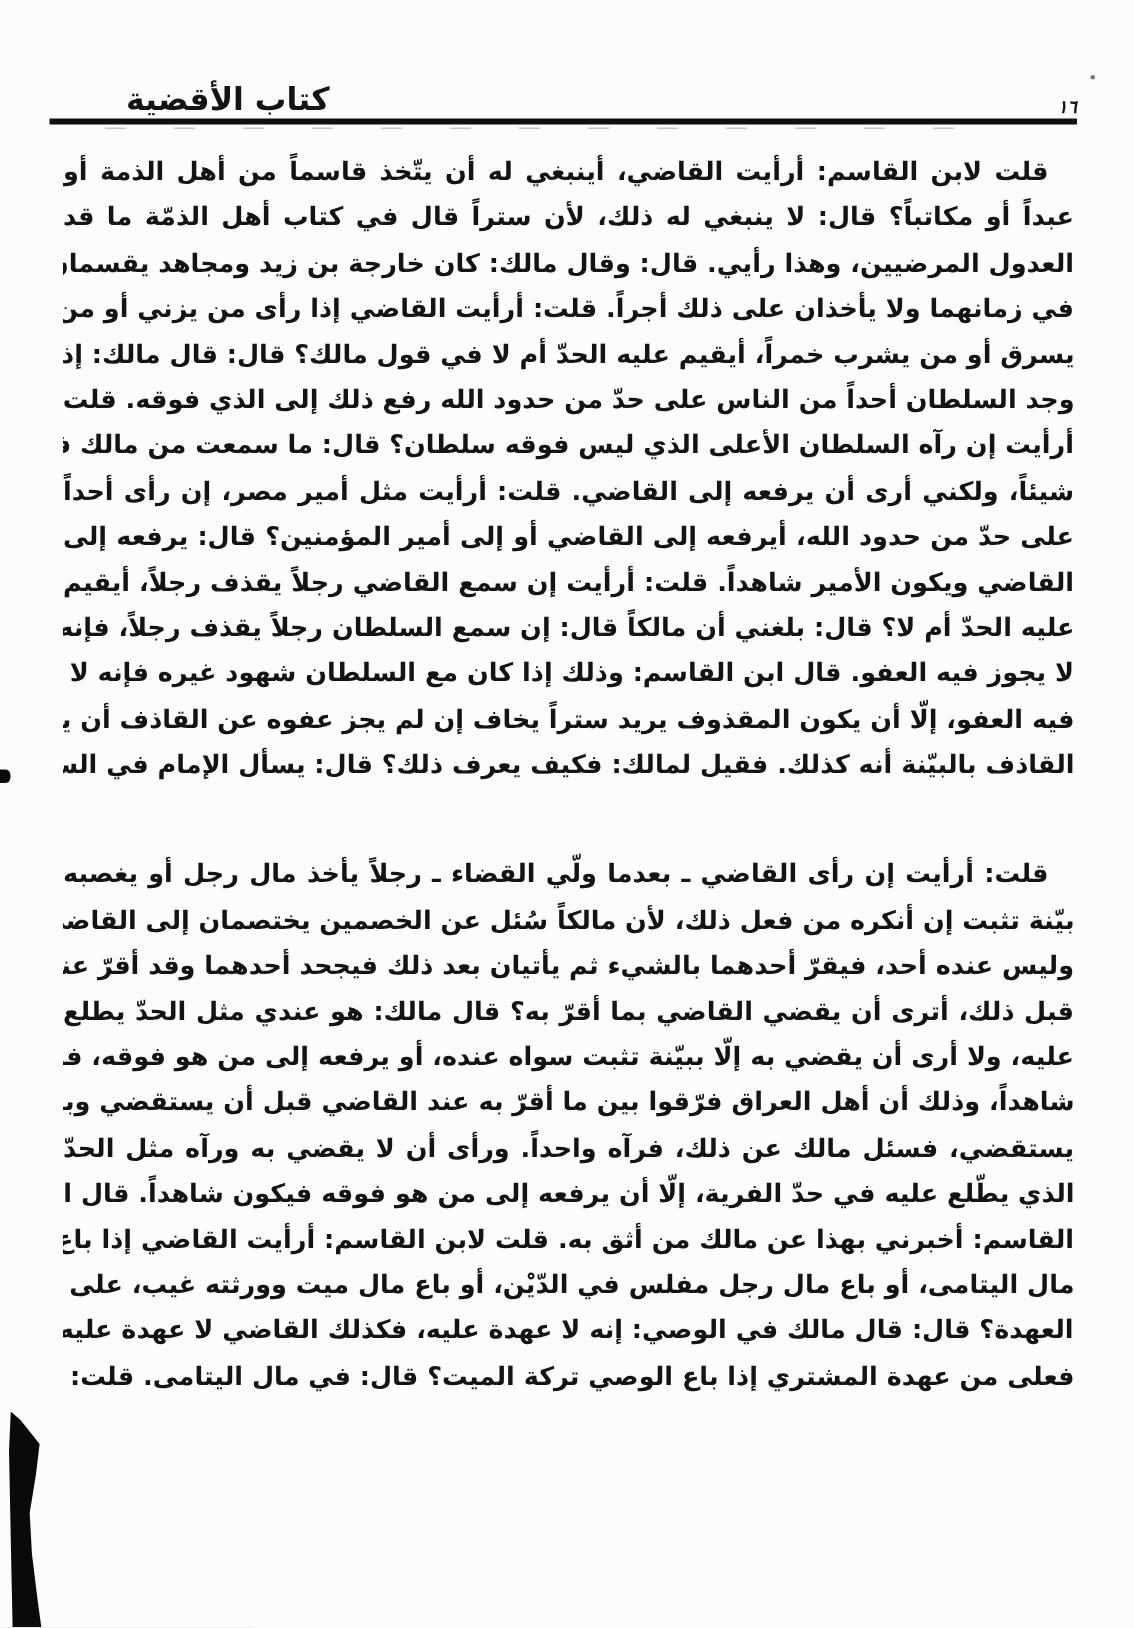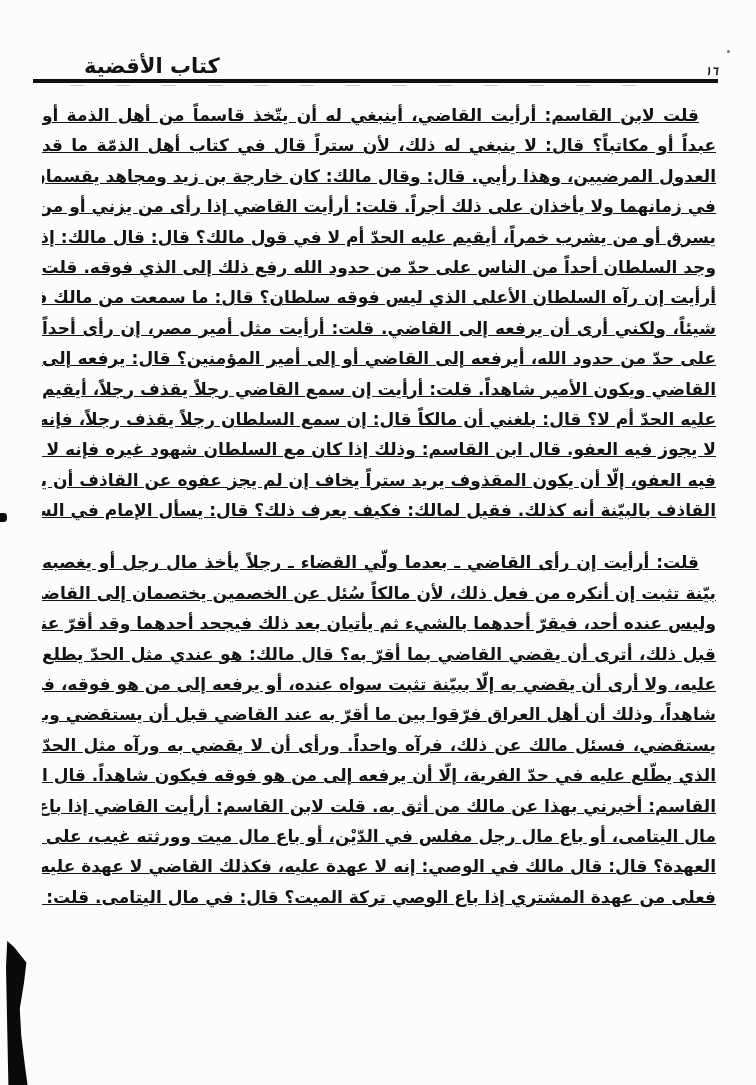--- a/index.html
+++ b/index.html
@@ -39,24 +39,23 @@
     top:85px;left:60px;right:120px;
     height:1px;
     background:repeating-linear-gradient(to left,#9a9a9a 0 14px,transparent 14px 46px);
     opacity:.55;
   }
   
   .text-block{
     position:absolute;
     top:100px;left:42px;right:40px;
     overflow:hidden;
-    text-decoration:underline;
   }
   .para{display:block;}
-  .para + .para{margin-top:22px;}
+  .para + .para{margin-top:43px;}
   .line{
     height:30.4px;
     line-height:30.4px;
     font-size:17px;
     font-weight:bold;
     white-space:nowrap;
     text-align:justify;
     text-align-last:justify;
     overflow:hidden;
   }

